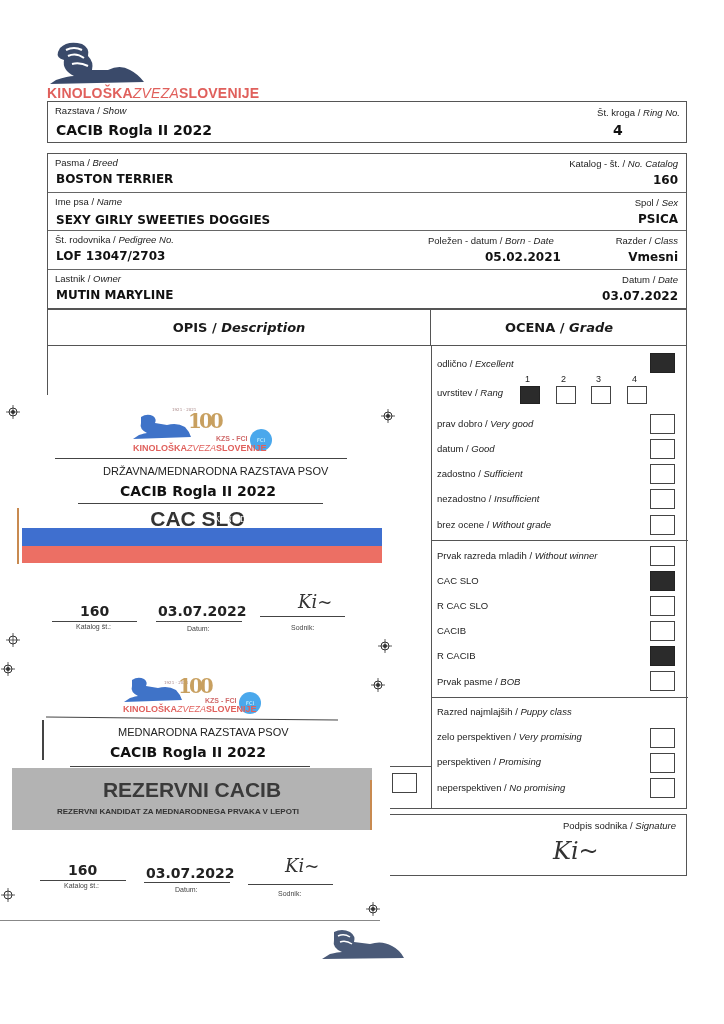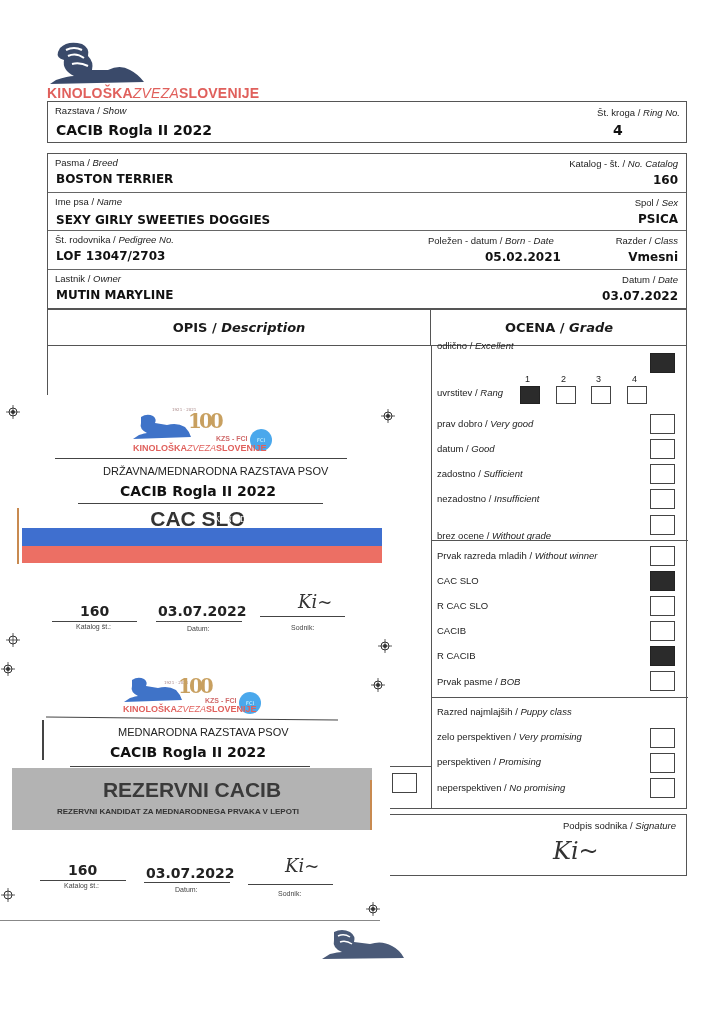--- a/index.html
+++ b/index.html
@@ -106,42 +106,42 @@
     <div class="abs lbl" style="right:8px;top:4px;"><span>Datum / </span><i>Date</i></div>
     <div class="abs val" style="right:8px;top:19px;">03.07.2022</div>
   </div>
 </div>
 
 <div class="box desc-box">
   <div class="desc-head"><span>OPIS / </span>&nbsp;<i>Description</i></div>
   <div class="grade-head"><span>OCENA / </span>&nbsp;<i>Grade</i></div>
   <div class="vdiv"></div>
 
-  <div class="g-item" style="top:30px;"><span>odlično / </span><i>Excellent</i></div>
+  <div class="g-item" style="top:48px;"><span>odlično / </span><i>Excellent</i></div>
   <div class="cb on" style="left:602px;top:43px;"></div>
 
   <div class="g-item" style="top:77px;"><span>uvrstitev / </span><i>Rang</i></div>
   <div class="rank-num" style="left:477px;top:64px;">1</div>
   <div class="rank-num" style="left:513px;top:64px;">2</div>
   <div class="rank-num" style="left:548px;top:64px;">3</div>
   <div class="rank-num" style="left:584px;top:64px;">4</div>
   <div class="cb sm on" style="left:472px;top:76px;"></div>
   <div class="cb sm" style="left:508px;top:76px;"></div>
   <div class="cb sm" style="left:543px;top:76px;"></div>
   <div class="cb sm" style="left:579px;top:76px;"></div>
 
   <div class="g-item" style="top:108px;"><span>prav dobro / </span><i>Very good</i></div>
   <div class="cb" style="left:602px;top:104px;"></div>
   <div class="g-item" style="top:133px;"><span>datum / </span><i>Good</i></div>
   <div class="cb" style="left:602px;top:129px;"></div>
   <div class="g-item" style="top:158px;"><span>zadostno / </span><i>Sufficient</i></div>
   <div class="cb" style="left:602px;top:154px;"></div>
   <div class="g-item" style="top:183px;"><span>nezadostno / </span><i>Insufficient</i></div>
   <div class="cb" style="left:602px;top:179px;"></div>
-  <div class="g-item" style="top:220px;"><span>brez ocene / </span><i>Without grade</i></div>
+  <div class="g-item" style="top:209px;"><span>brez ocene / </span><i>Without grade</i></div>
   <div class="cb" style="left:602px;top:205px;"></div>
 
   <div class="hdiv" style="top:230px;"></div>
 
   <div class="g-item" style="top:240px;"><span>Prvak razreda mladih / </span><i>Without winner</i></div>
   <div class="cb" style="left:602px;top:236px;"></div>
   <div class="g-item" style="top:265px;">CAC SLO</div>
   <div class="cb on" style="left:602px;top:261px;"></div>
   <div class="g-item" style="top:290px;">R CAC SLO</div>
   <div class="cb" style="left:602px;top:286px;"></div>

